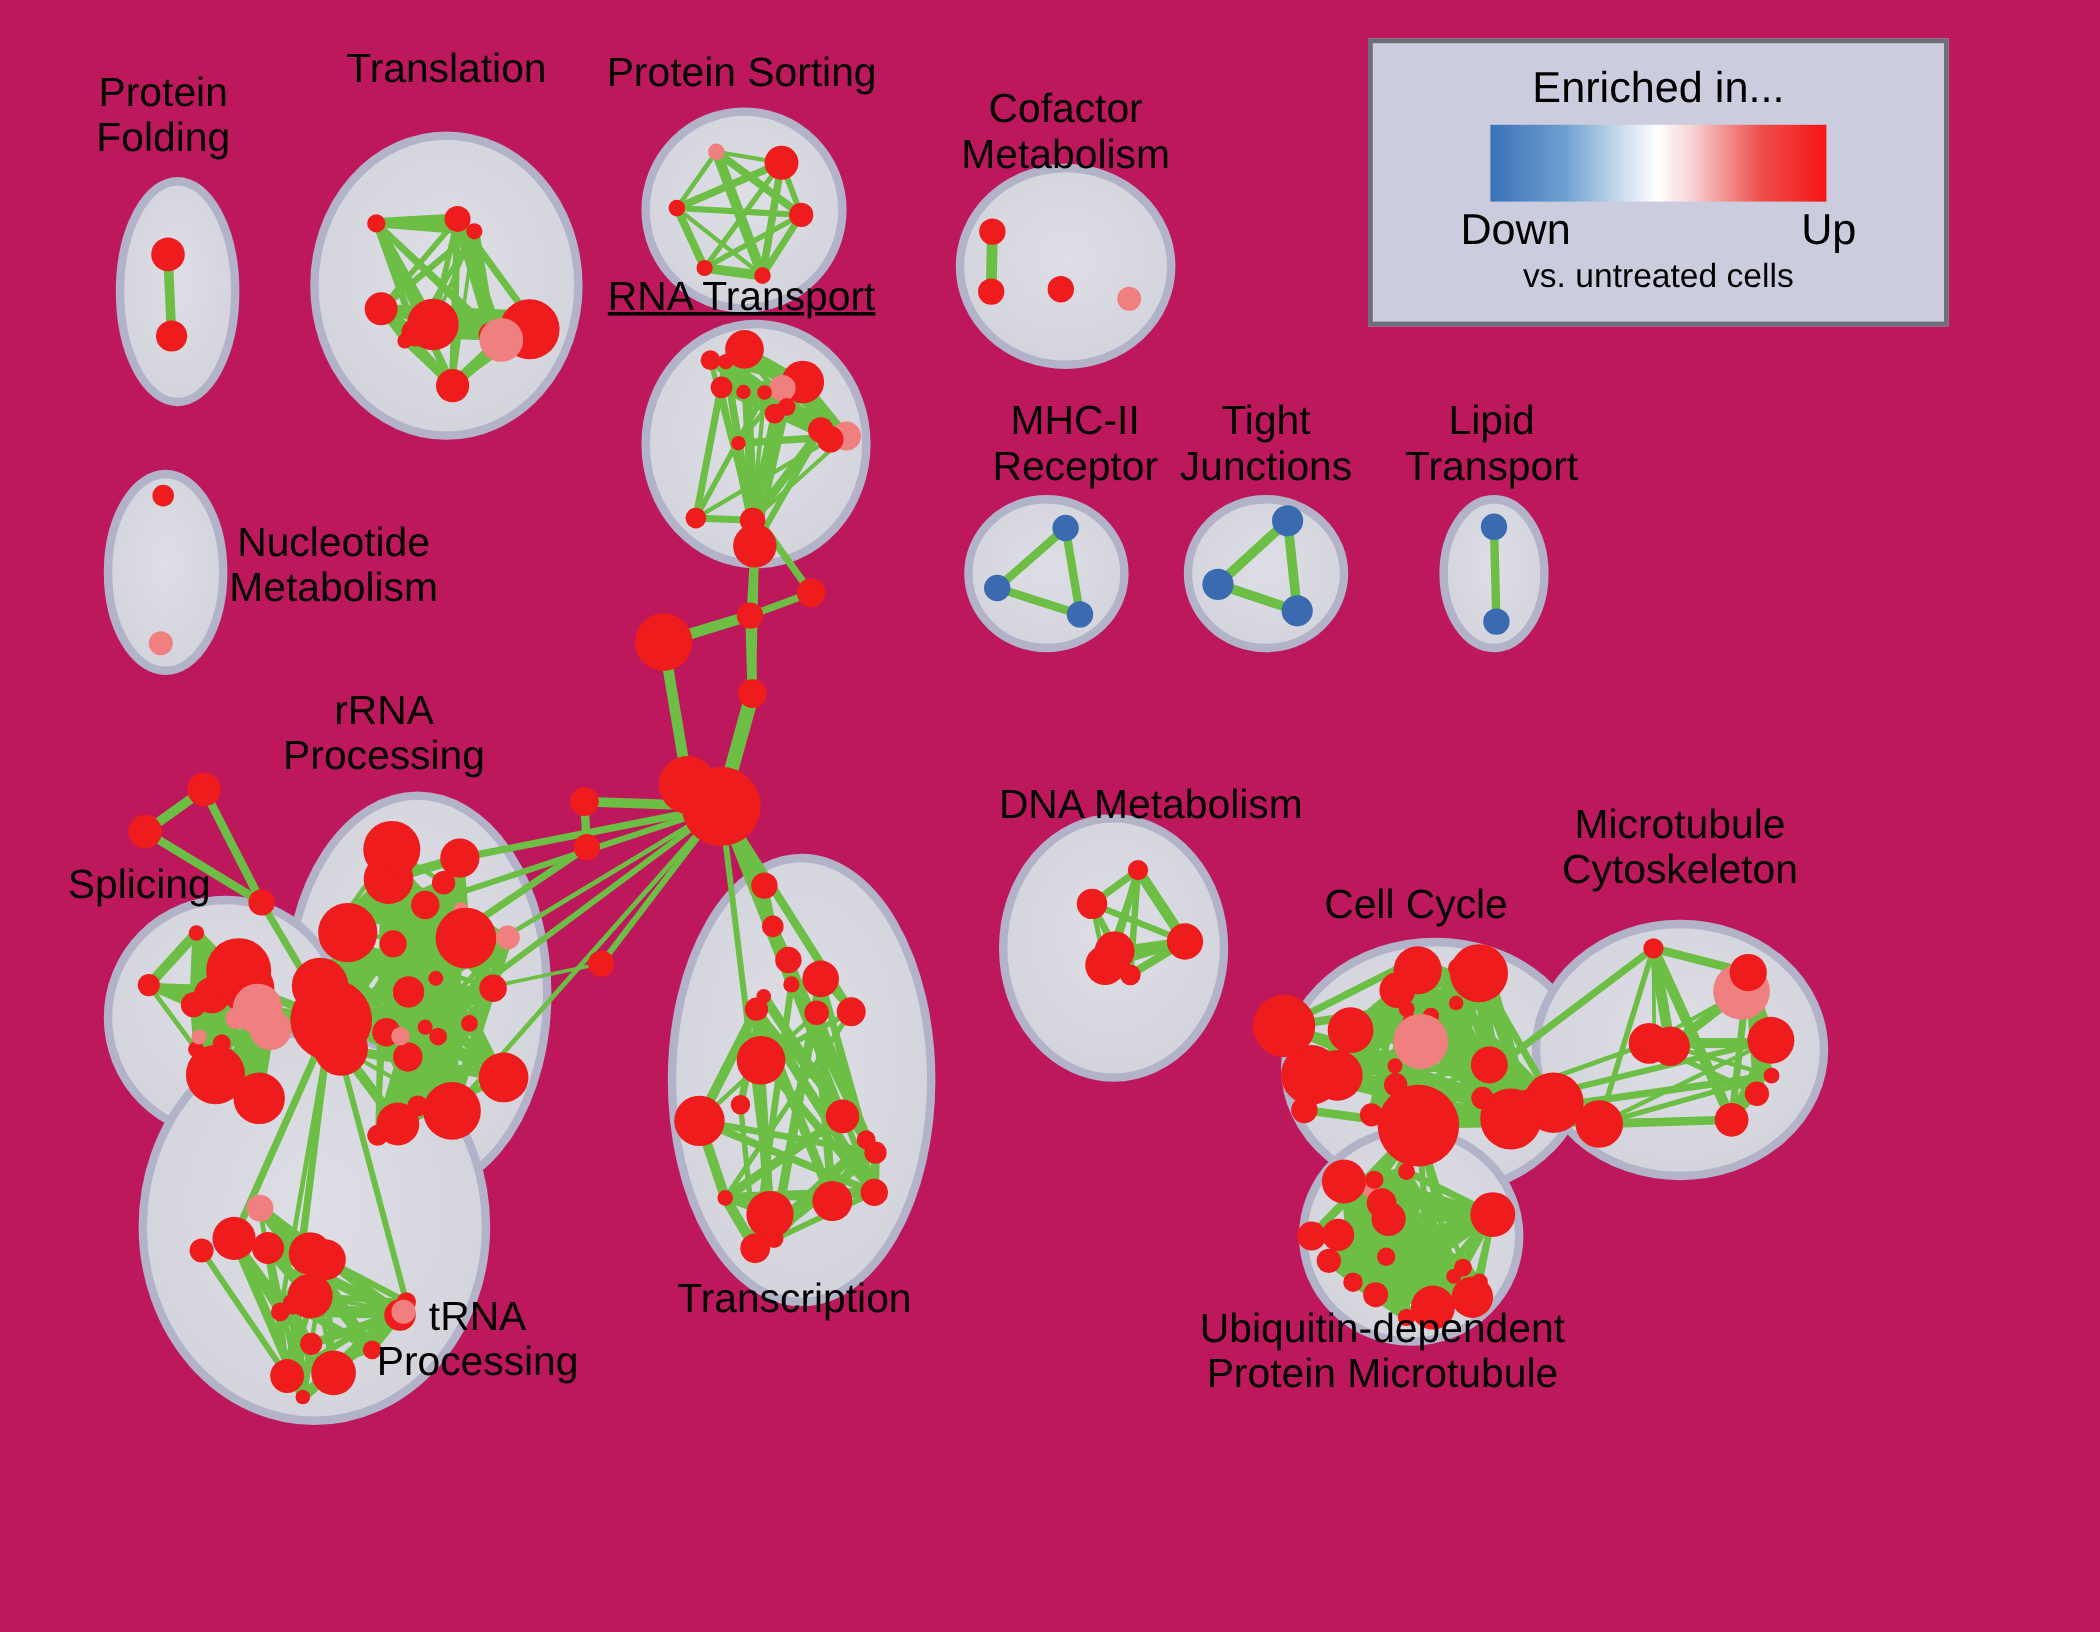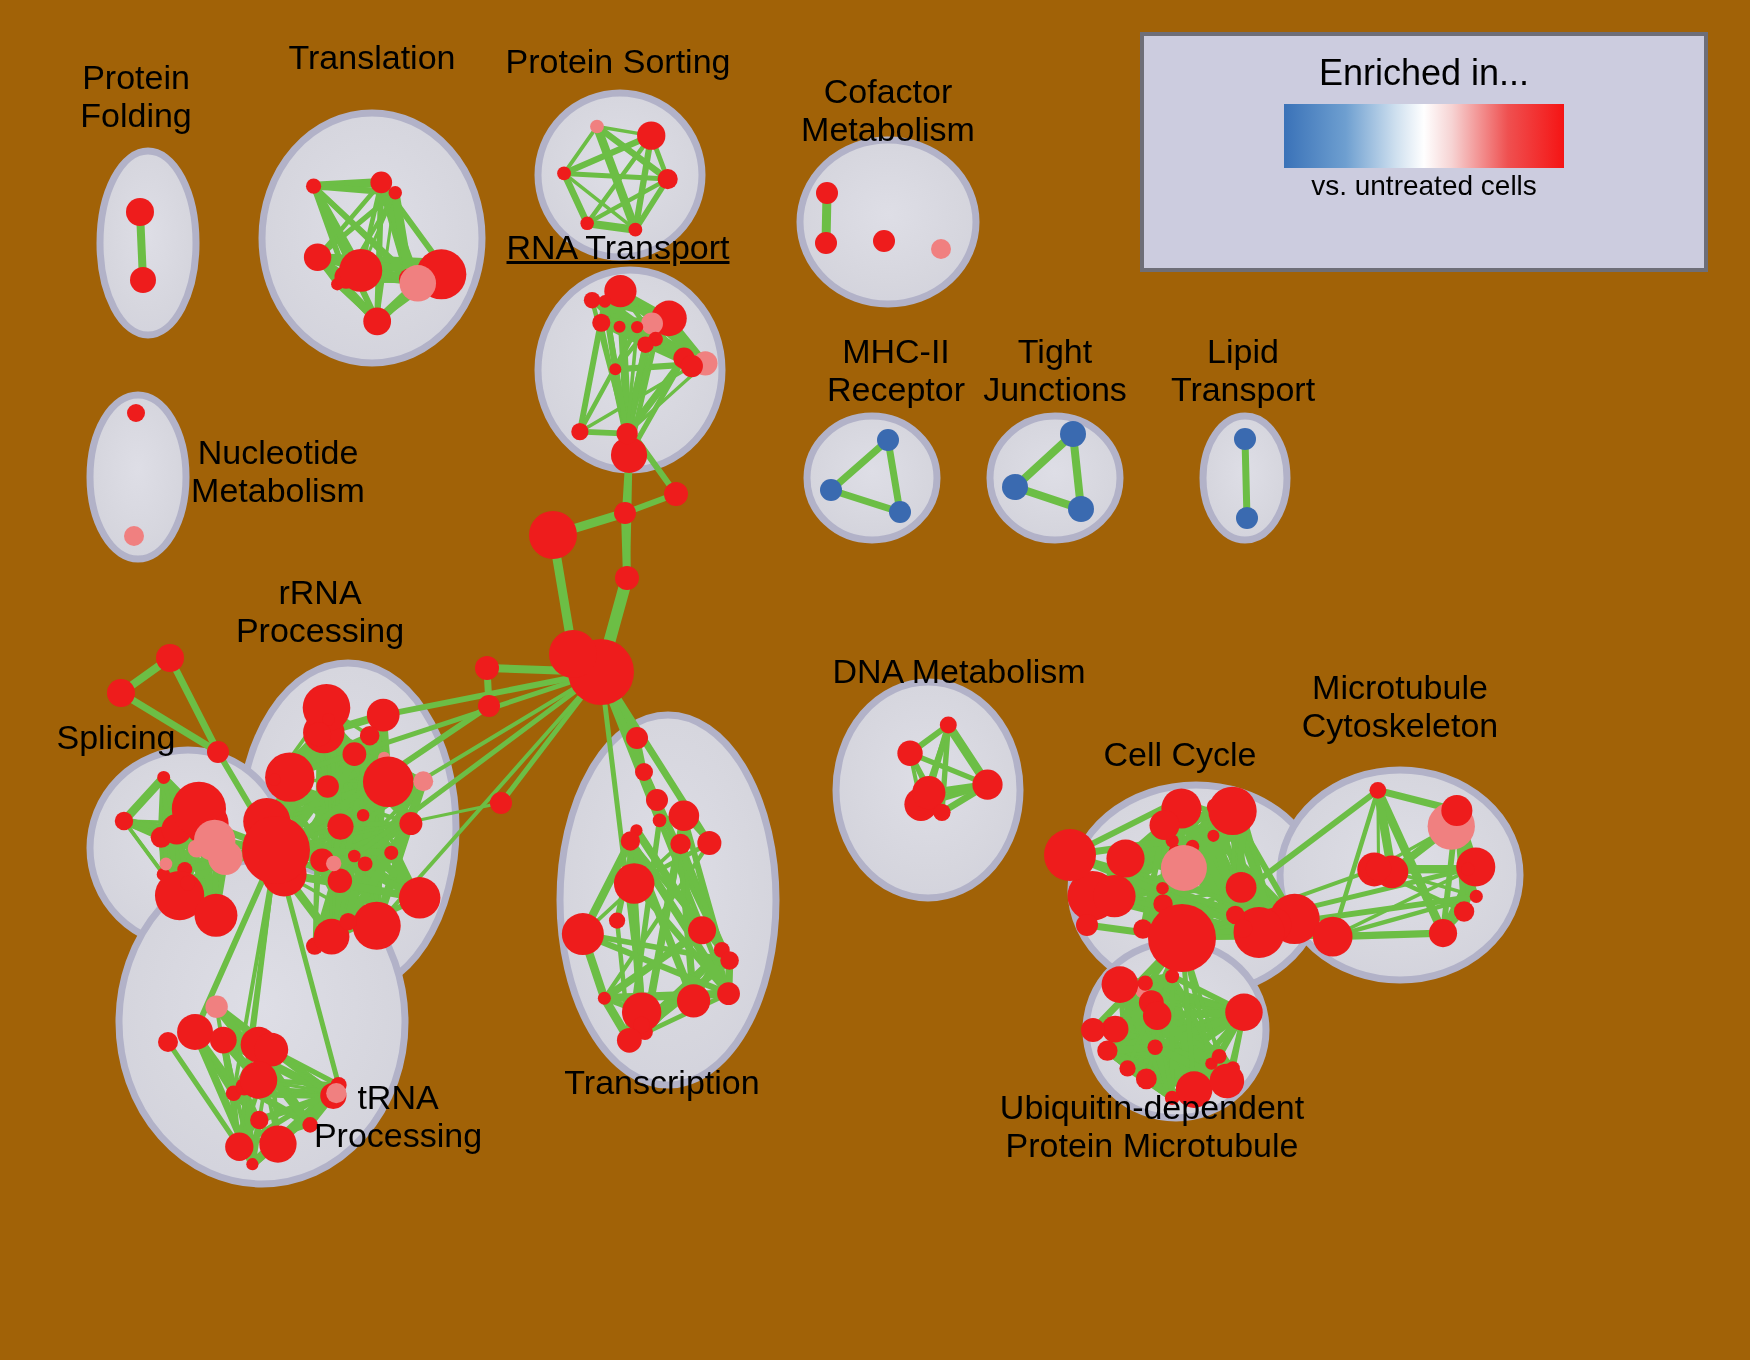--- a/index.html
+++ b/index.html
@@ -1,39 +1,39 @@
 <!DOCTYPE html>
 <html><head>
 <meta charset="utf-8">
 <style>
   html,body{margin:0;padding:0;background:#ffffff;}
   #stage{
     position:relative;
     width:1750px;height:1360px;
-    background:#a16207;
+    background:#be185d;
     overflow:hidden;
     font-family:"Liberation Sans", sans-serif;
   }
   #net{position:absolute;left:0;top:0;width:1750px;height:1360px;}
   .cluster-label{
     position:absolute;
     color:#000;
     font-family:"Liberation Sans", sans-serif;
     font-size:34px;
     line-height:1.12;
     text-align:center;
     white-space:pre;
     transform:translateX(-50%);
     pointer-events:none;
   }
   
   #legend{
     position:absolute;
     left:1140px; top:32px;
-    width:568px; height:240px;
+    width:484px; height:240px;
     background:#ccccdf;
     border:4px solid #6e6e78;
     box-sizing:border-box;
     display:flex; flex-direction:column; align-items:center;
     padding-top:16px;
   }
   #legend-title{font-size:36px;color:#000;}
   #legend-bar{
     width:280px;height:64px;margin-top:10px;
     background:linear-gradient(to right,#3a72b8 0%,#6e9fd0 22%,#cfe0ef 40%,#ffffff 50%,#f6d3d3 60%,#ef5050 80%,#f51414 100%);
@@ -1168,15 +1168,19 @@
       <div class="cluster-label" style="left: 1180px; top: 735px;">Cell Cycle</div>
       <div class="cluster-label" style="left: 1400px; top: 668px;">Microtubule
 Cytoskeleton</div>
       <div class="cluster-label" style="left: 1152px; top: 1088px;">Ubiquitin-dependent
 Protein Microtubule</div>
     </div>
 
   <div id="legend">
     <div id="legend-title">Enriched in...</div>
     <div id="legend-bar"></div>
+    <div id="legend-ends">
+      <span>Down</span>
+      <span>Up</span>
+    </div>
     <div class="legend-sub">vs. untreated cells</div>
   </div>
 </div>
 
 </body></html>

